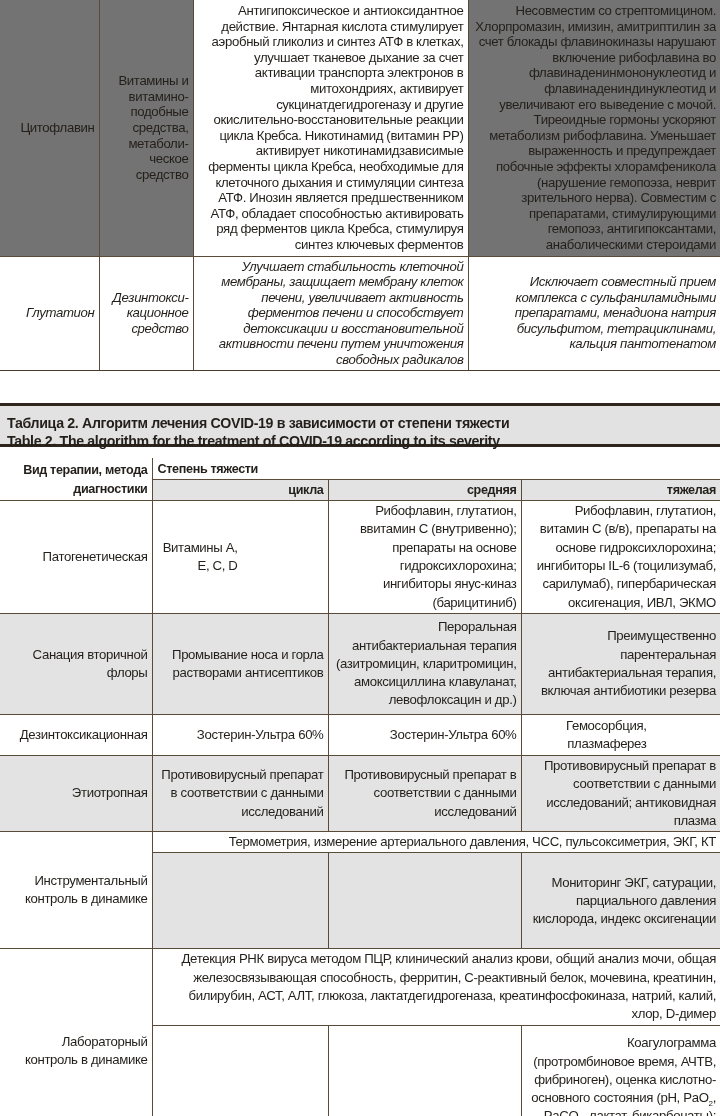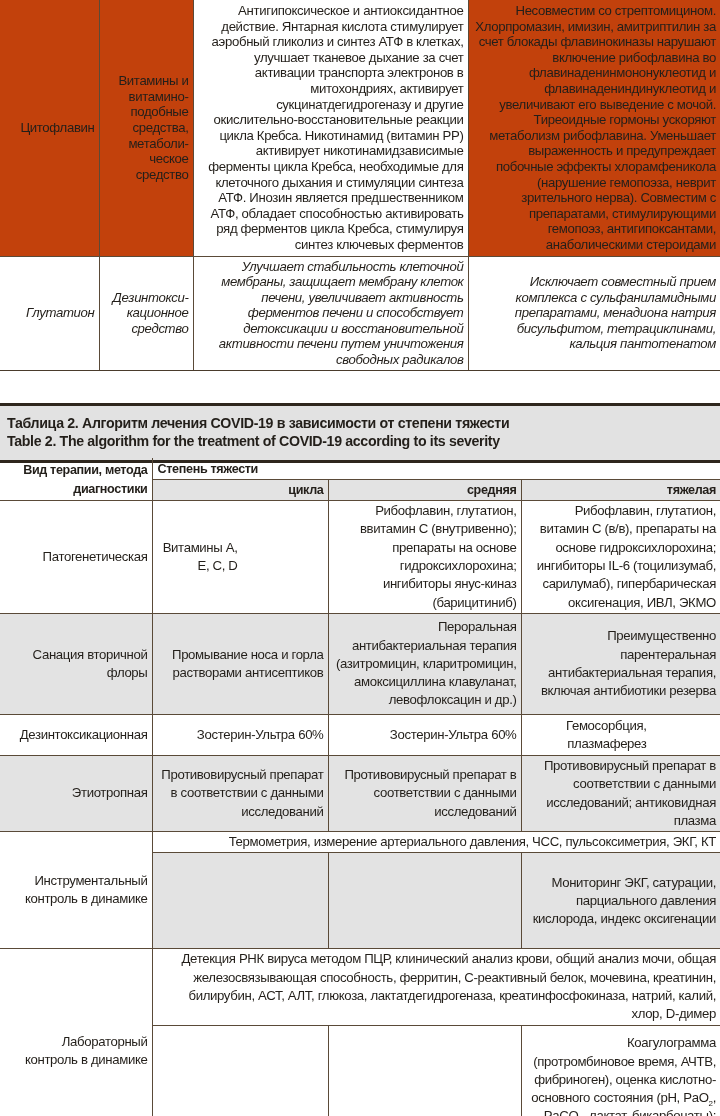--- a/index.html
+++ b/index.html
@@ -14,27 +14,27 @@
 
     
     #t1 { position: absolute; left: 0; top: 0; }
     #t1 td {
       font-size: 13.2px; line-height: 15.6px;
       padding: 2px 4px 2px 5px;
       border-left: 1px solid #5a4a38;
       border-bottom: 1px solid #5a4a38;
     }
     #t1 td:first-child { border-left: none; padding-left: 4px; }
-    #t1 tr.g td { background: #c2410c; }
+    #t1 tr.g td { background: #737373; }
     #t1 tr.g td.w { background: #ffffff; }
     #t1 tr.last td { border-bottom: 1.5px solid #4a3b2c; font-style: italic; }
 
     
     #t2title {
-      position: absolute; left: 0; top: 403px; width: 720px; height: 60px;
+      position: absolute; left: 0; top: 403px; width: 720px; height: 44px;
       background: #e2e2e2;
       border-top: 3px solid #2e261d; border-bottom: 3px solid #2e261d;
       box-sizing: border-box;
       padding: 9px 0 0 7px;
       font-weight: bold; font-size: 14.2px; line-height: 17.5px;
       color: #231f1a;
     }
     #t2 { position: absolute; left: 0; top: 458px; }
     #t2 td {
       font-size: 13.2px; line-height: 18.3px;

